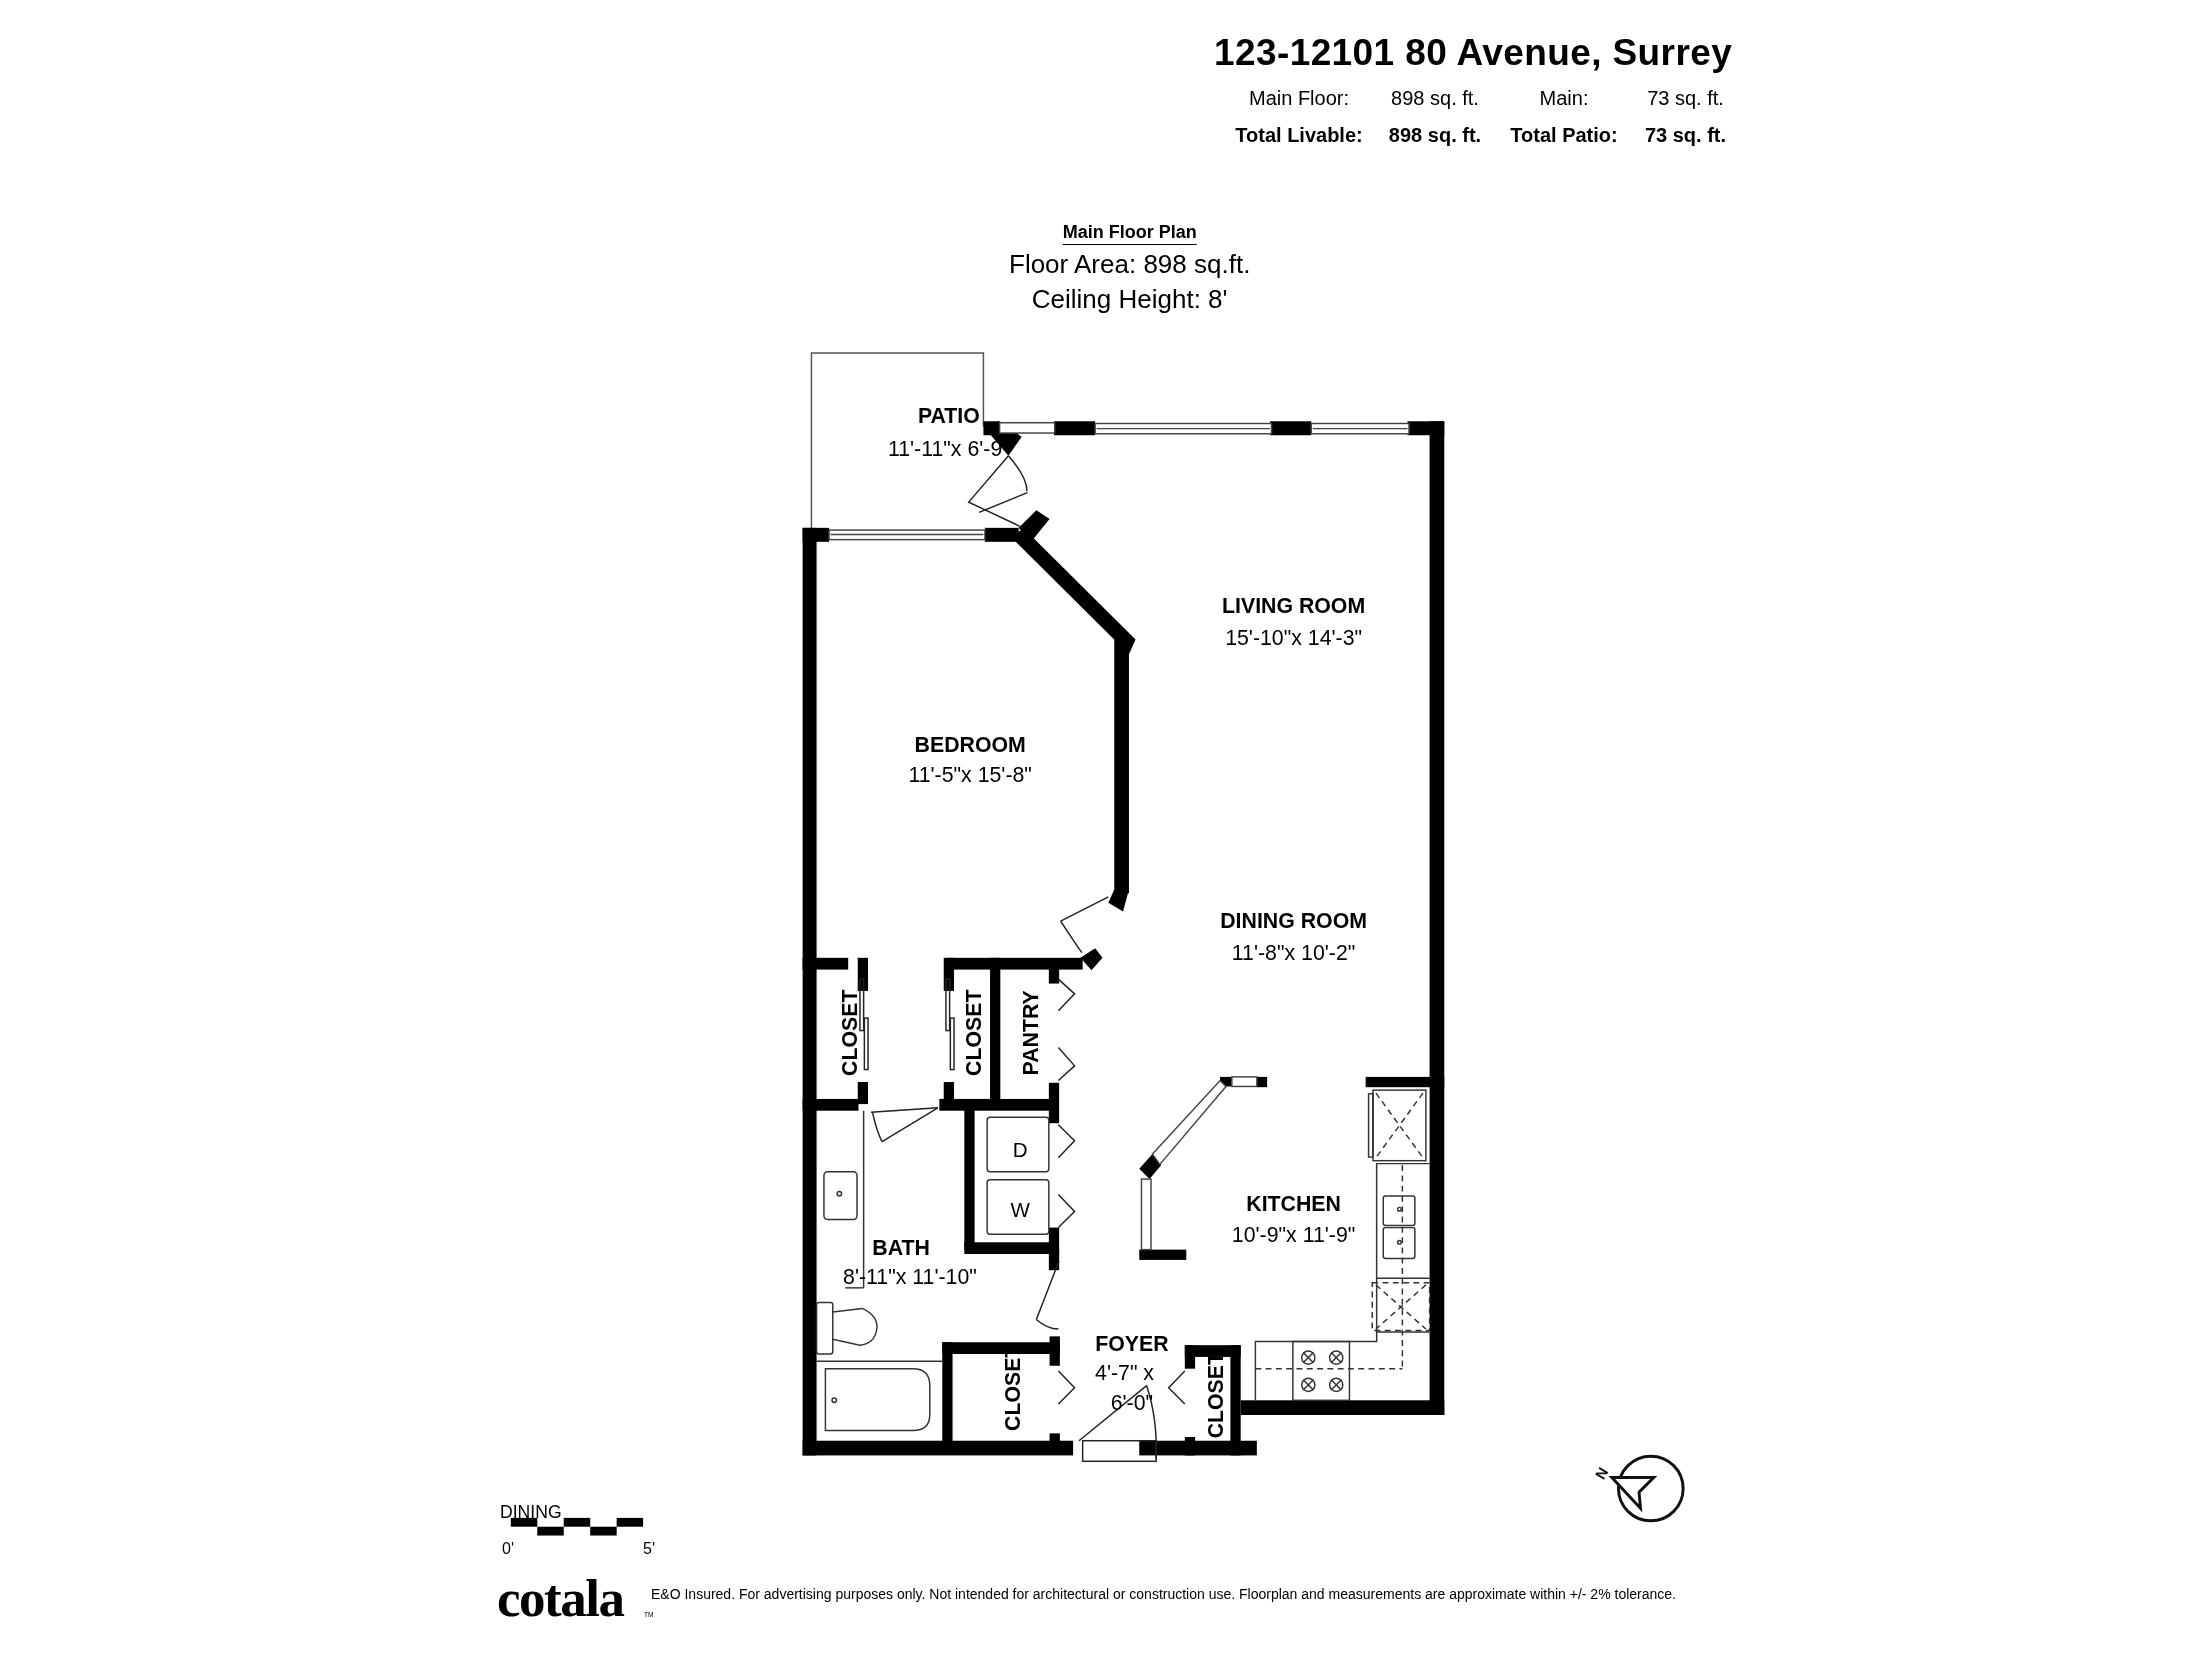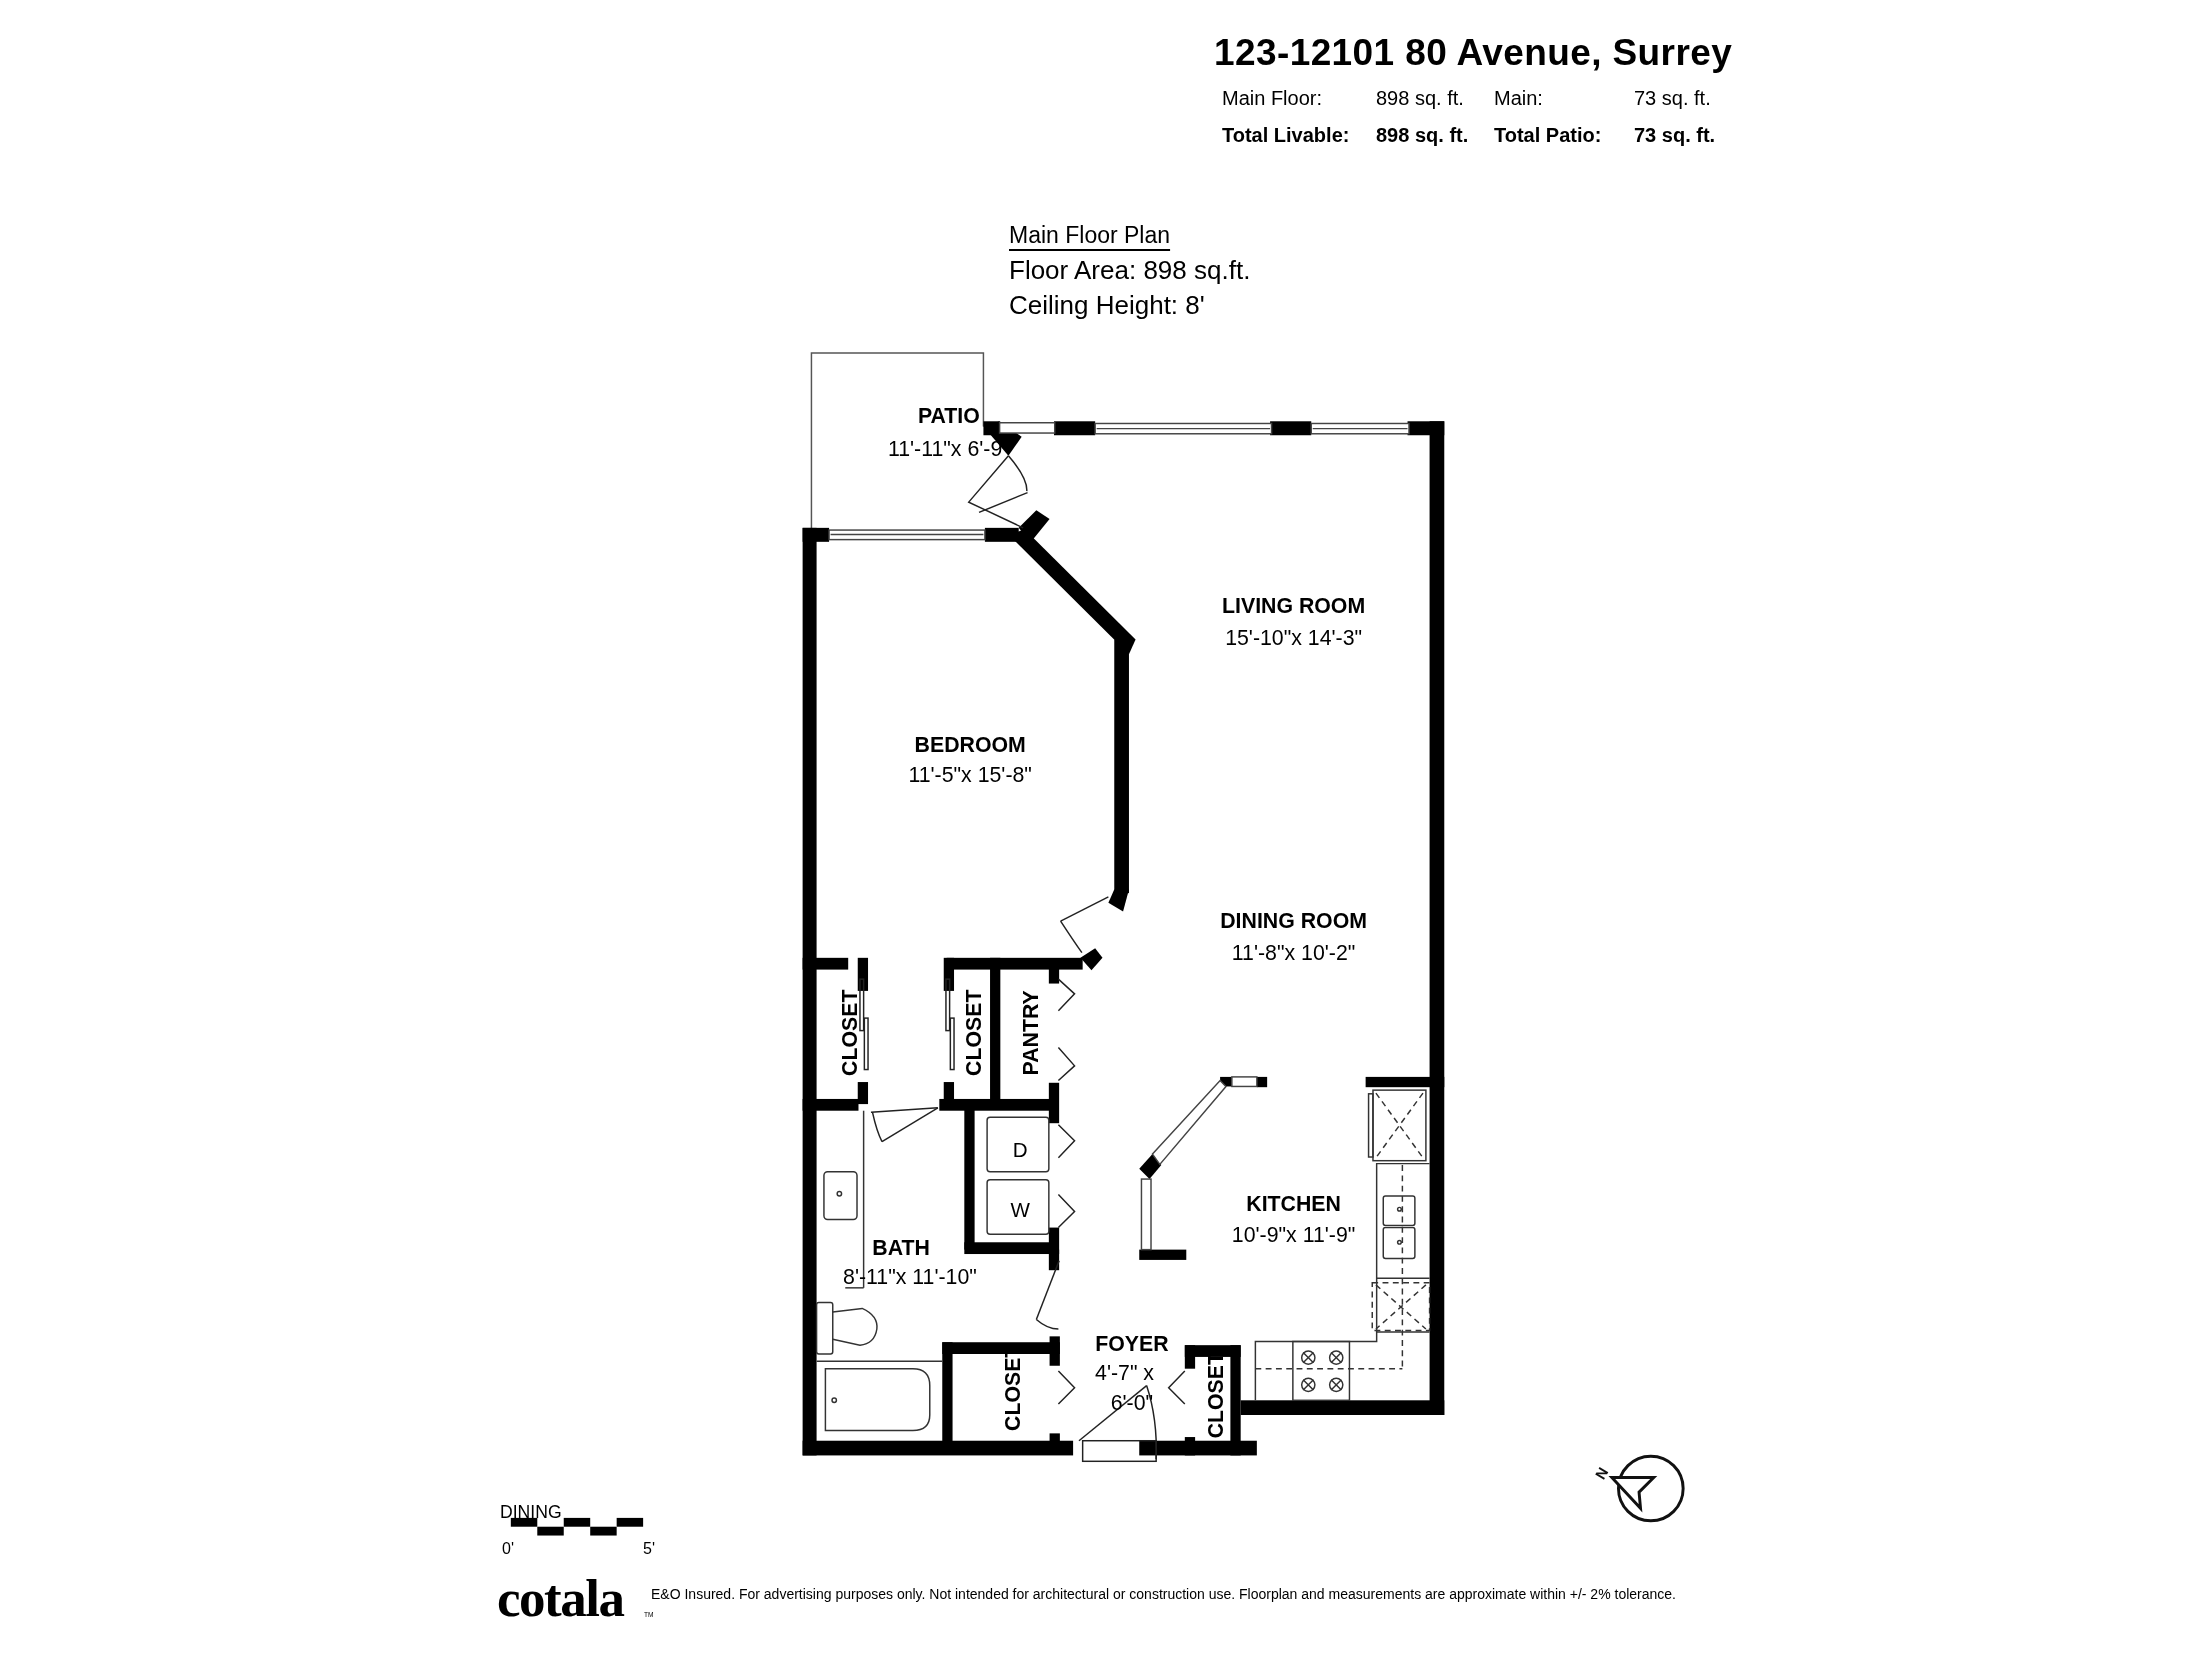--- a/index.html
+++ b/index.html
@@ -1,23 +1,23 @@
 <!DOCTYPE html>
 <html style="font-size:11.8px"><head>
 <meta charset="utf-8">
 <style>
   html, body { margin:0; padding:0; background:#ffffff; }
   body { width:2205px; height:1654px; position:relative; overflow:hidden;
          font-family:"Liberation Sans", "DejaVu Sans", sans-serif; color:#000; }
-  .abs { position:absolute; }
+  .abs { position:absolute;text-align:center; }
   .title { left:1214px; top:32px; font-size:37px; font-weight:700; letter-spacing:0.4px; white-space:nowrap; }
   .stats { left:1222px; top:87px; display:grid; grid-template-columns:154px 118px 140px 103px; row-gap:14px; font-size:20px; }
   .stats .b { font-weight:700; }
   .plan-head { left:1009px; top:222px; }
-  .plan-head .h { font-size:23px; font-weight:400; text-decoration:underline; text-underline-offset:5.9px; }
+  .plan-head .h { font-size:18px; font-weight:700; text-decoration:underline; text-underline-offset:5.9px; }
   .plan-head .l { font-size:26px; line-height:35px; }
   svg.plan { position:absolute; left:0; top:0; }
   .rl { font-weight:700; font-size:29px; }
   .rd { font-size:29px; }
   .scale-lbl { left:500px; top:1502px; font-size:17.6px; }
   .scale-0 { left:502px; top:1540px; font-size:16px; }
   .scale-5 { left:643px; top:1540px; font-size:16px; }
   .logo { left:497px; top:1572px; font-size:53px; font-weight:700; letter-spacing:-1.5px; line-height:53px;font-family:Liberation Serif, serif; }
   .tm { left:644px; top:1611px; font-size:6.6px; }
   .disclaimer { left:651px; top:1586px; font-size:14px; white-space:nowrap; }

